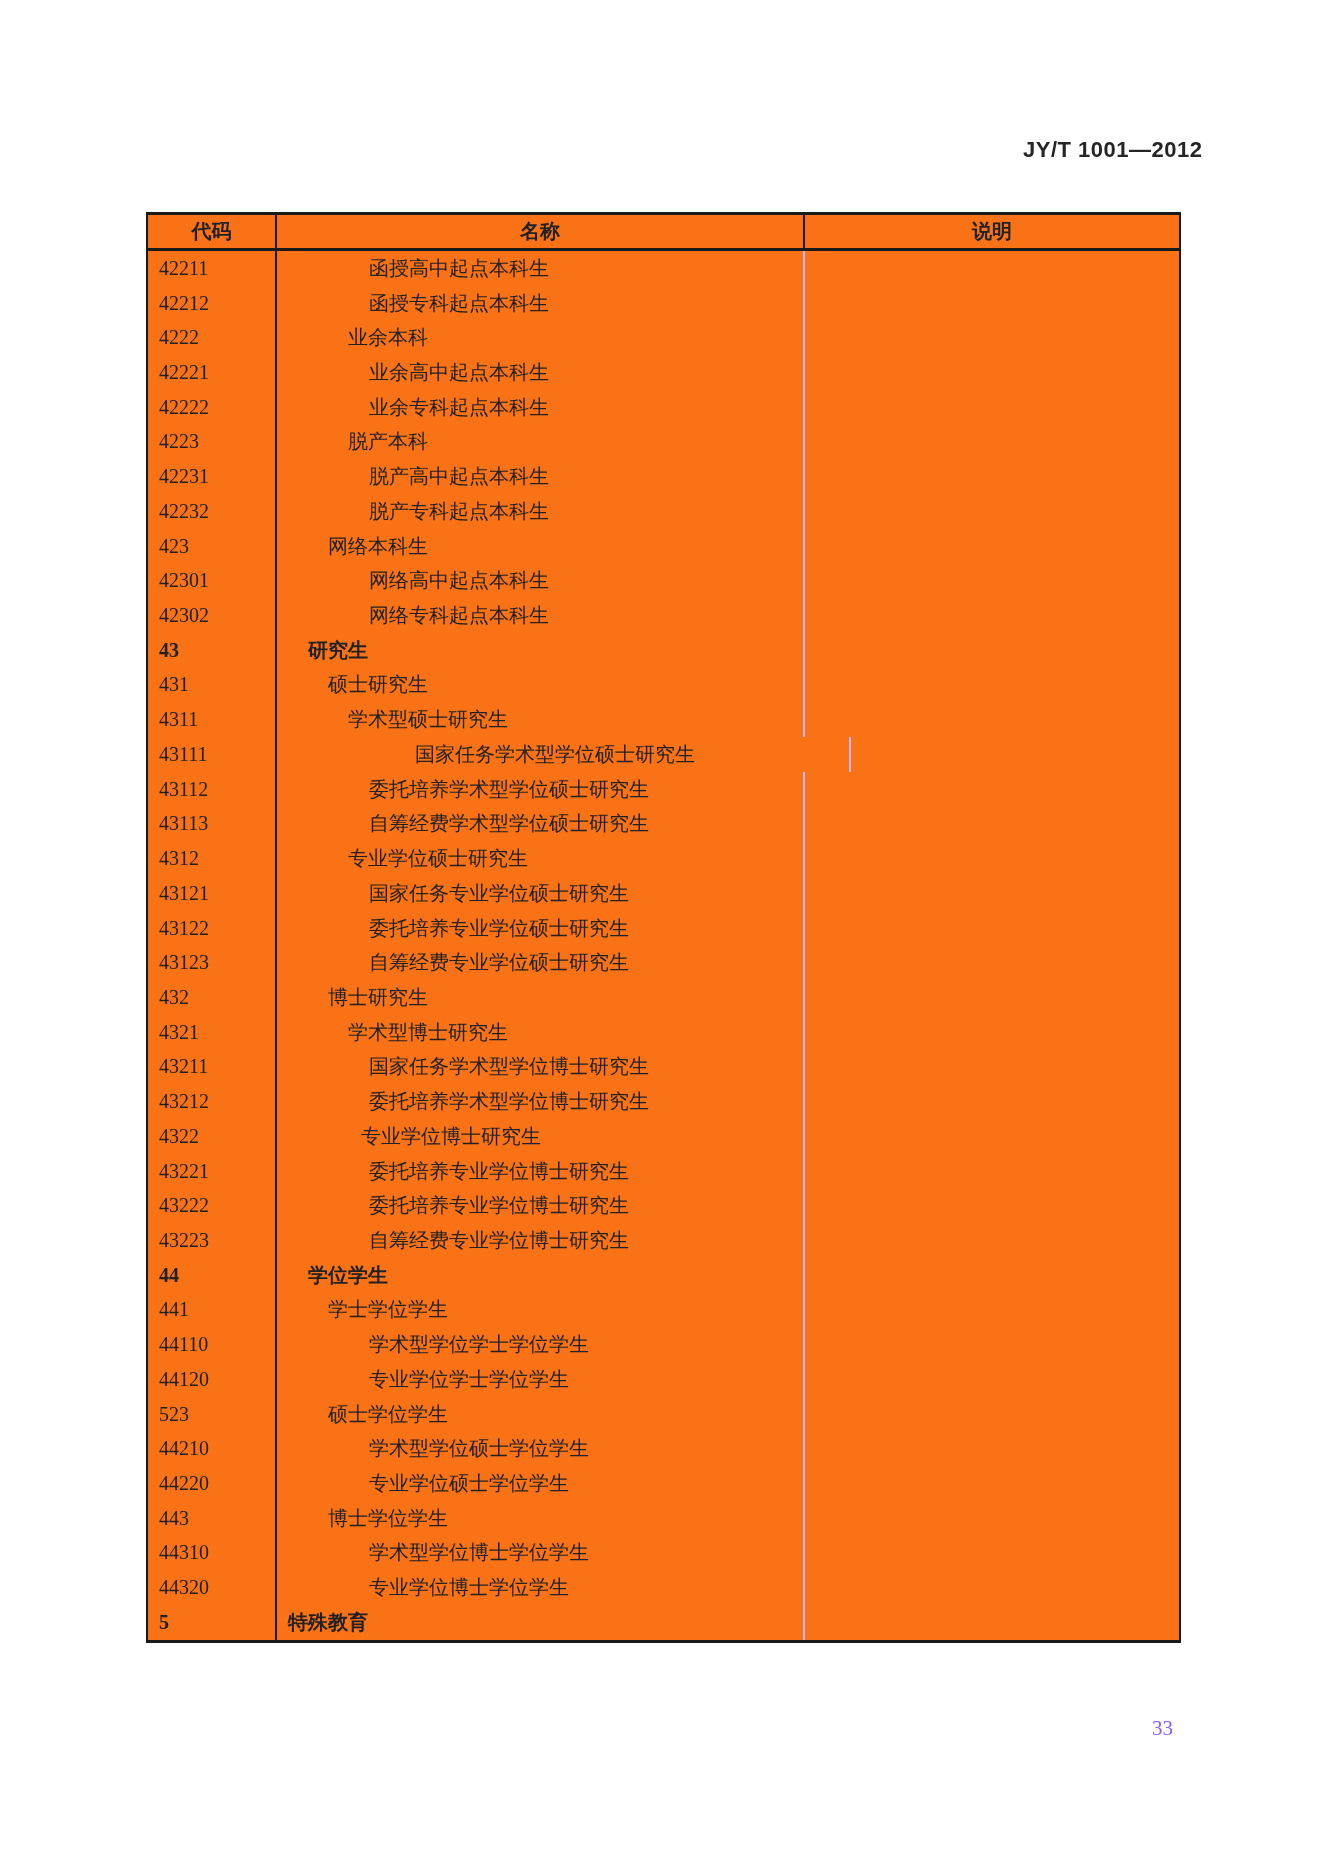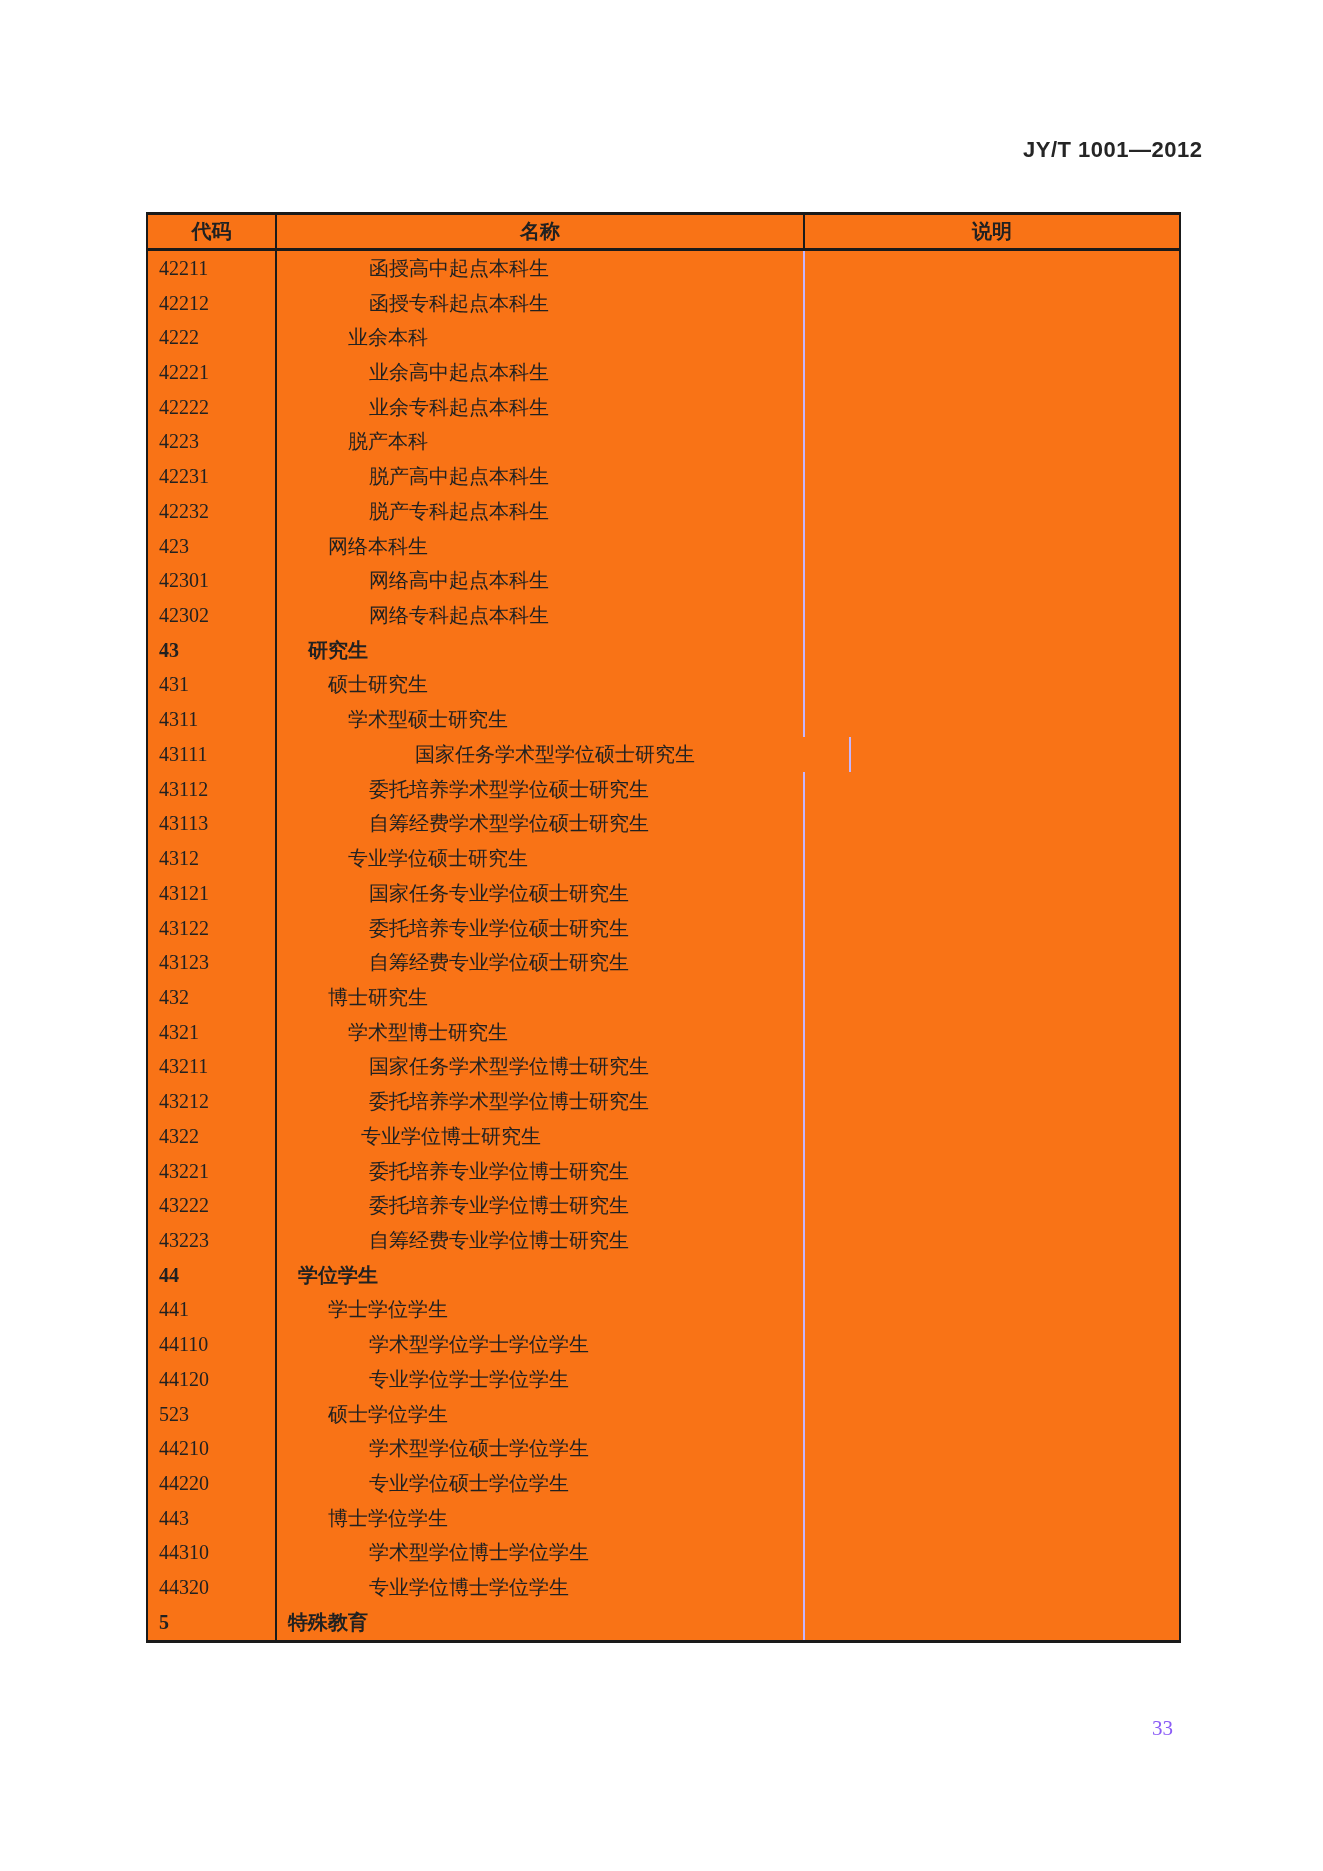--- a/index.html
+++ b/index.html
@@ -238,21 +238,21 @@
         <div class="cell name-cell" style="padding-left: 92px;">委托培养专业学位博士研究生</div>
         <div class="cell desc-cell"></div>
       </div>
       <div class="row">
         <div class="cell code-cell">43223</div>
         <div class="cell name-cell" style="padding-left: 92px;">自筹经费专业学位博士研究生</div>
         <div class="cell desc-cell"></div>
       </div>
       <div class="row bold">
         <div class="cell code-cell">44</div>
-        <div class="cell name-cell" style="padding-left: 21px;">学位学生</div>
+        <div class="cell name-cell" style="padding-left: 31px;">学位学生</div>
         <div class="cell desc-cell"></div>
       </div>
       <div class="row">
         <div class="cell code-cell">441</div>
         <div class="cell name-cell" style="padding-left: 51px;">学士学位学生</div>
         <div class="cell desc-cell"></div>
       </div>
       <div class="row">
         <div class="cell code-cell">44110</div>
         <div class="cell name-cell" style="padding-left: 92px;">学术型学位学士学位学生</div>

